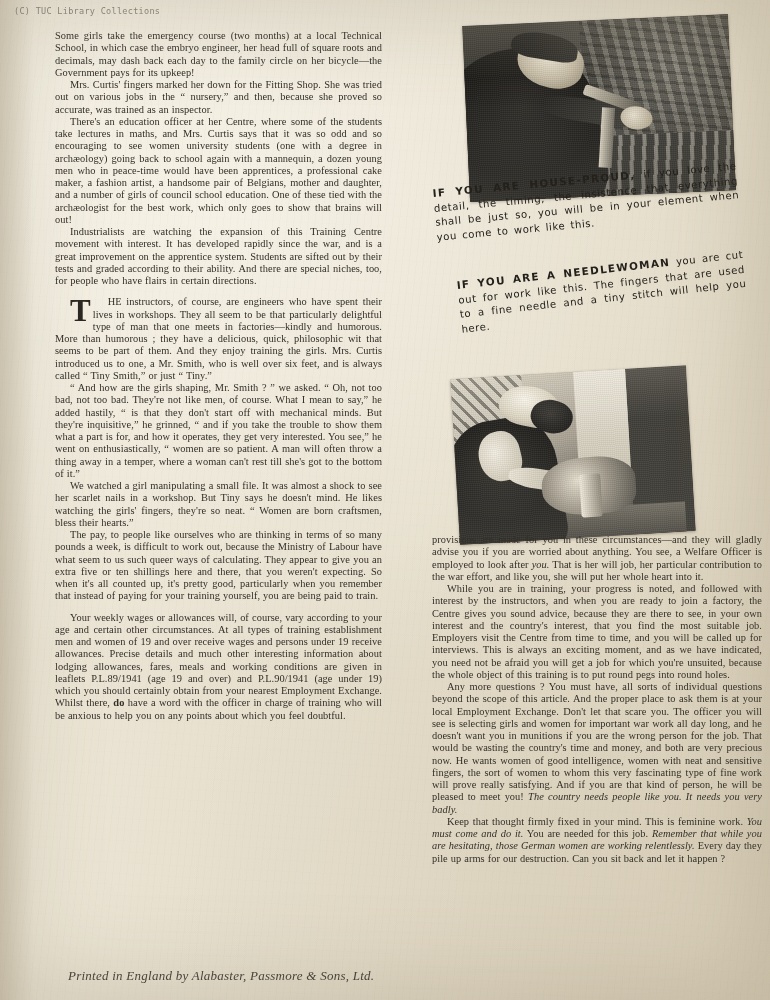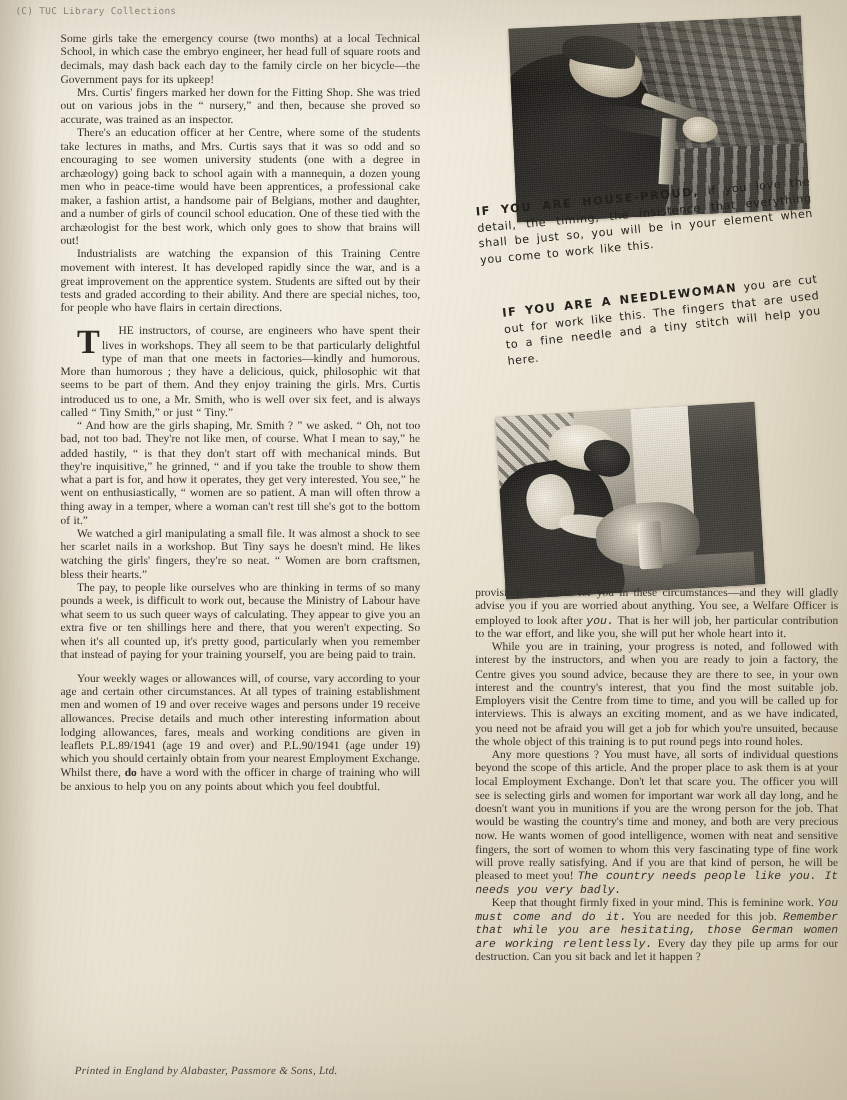--- a/index.html
+++ b/index.html
@@ -68,42 +68,42 @@
     word-spacing: 0.4px;
     color: #332f28;
   }
   .col-left  { left: 55px;  top: 30px;  width: 327px; }
   .col-right { left: 432px; top: 534px; width: 330px; }
 
   .col p { margin: 0; text-indent: 15px; }
   .col p.no-indent { text-indent: 0; }
   .col p.gap { margin-top: 9px; }
 
-  em { font-style: italic; font-family: Liberation Mono, monospace; }
+  em { font-style: italic; }
   strong { font-weight: bold; }
 
   
   .dropcap-para { position: relative; text-indent: 0; }
   .dropcap {
     float: left;
     font-family: "Liberation Serif", serif;
     font-weight: bold;
     font-size: 31px;
     line-height: 27px;
     margin: 1px 2px 0 0;
     color: #2b2721;
   }
 
   
   .imprint {
     position: absolute;
     left: 68px;
     top: 968px;
     font-style: italic;
-    font-size: 10px;
+    font-size: 13px;
     letter-spacing: 0.25px;
     color: #45403a;
     white-space: nowrap;
   }
 
   
   .photo {
     position: absolute;
     overflow: hidden;
     background: #b9b3a6;

